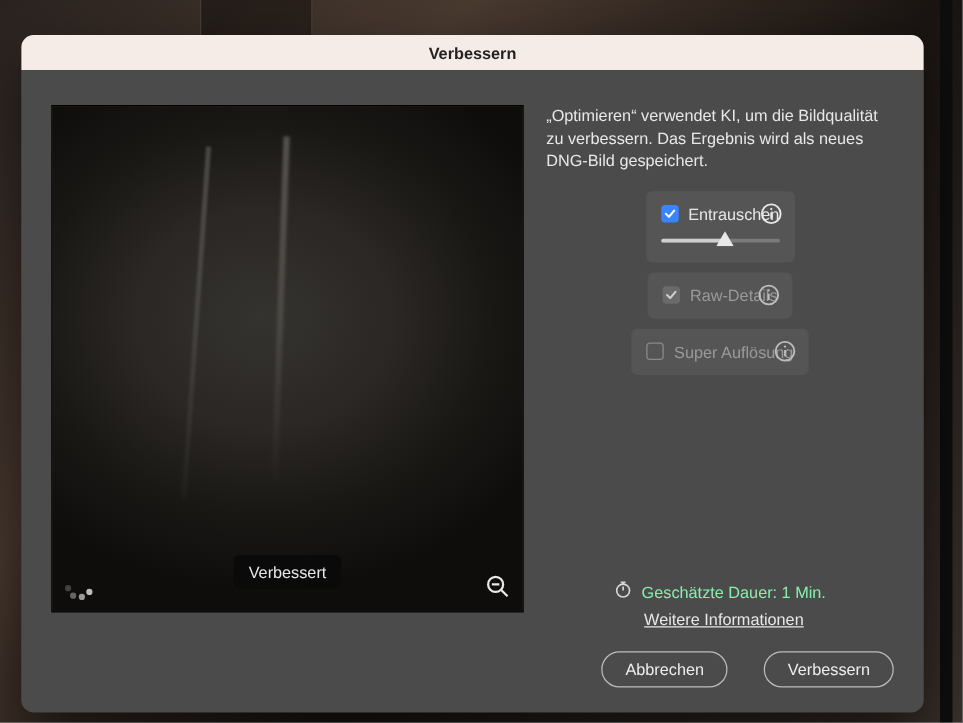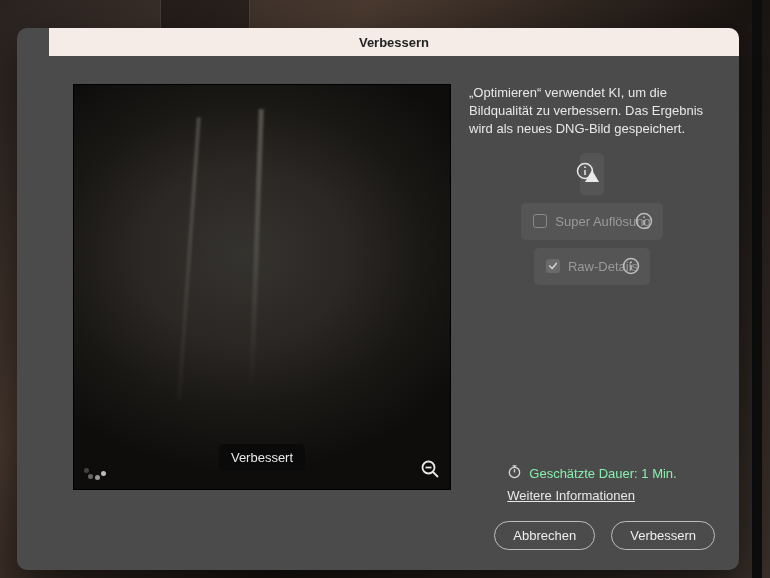--- a/index.html
+++ b/index.html
@@ -21,21 +21,21 @@
   }
 
   .dialog {
     position: absolute;
     left: 17px; top: 28px;
     width: 722px; height: 542px;
     background: #4b4b4b;
     border-radius: 10px;
     box-shadow: 0 20px 50px rgba(0,0,0,0.6);
     overflow: hidden;
-    display: flex; flex-direction: column; padding-left: 32px;
+    display: flex; flex-direction: column;
   }
   .titlebar {
     height: 28px;
     background: #f5ece8;
     display: flex; align-items: center; justify-content: center;
     font-size: 13px; font-weight: 600; color: #222;
   }
   .content {
     flex: 1;
     display: flex;
@@ -138,24 +138,24 @@
     background: #cfcfcf; border-radius: 2px;
   }
   .thumb {
     position: absolute; top: 0; width: 14px; height: 12px;
     transform: translateX(-50%);
   }
   .thumb svg { display:block; }
 
   .footer-info { margin-top: auto; }
   .eta { display: flex; align-items: center; gap: 7px; margin-bottom: 6px; color: #86efac; }
-  .more-link { color: #e8e8e8; text-decoration: underline; cursor: pointer; font-size: 13px; }
+  .more-link { color: #e8e8e8; text-decoration: underline; cursor: pointer; font-size: 13px; margin-left: 24px; }
 
   .buttons {
-    display: flex; justify-content: flex-end; gap: 16px;
+    display: flex; justify-content: flex-end; gap: 29px;
     padding: 0 24px 20px 24px;
   }
   .btn {
     background: transparent; color: #eee;
     border: 1px solid #bdbdbd; border-radius: 16px;
     padding: 6px 18px; font-size: 13px; cursor: pointer;
   }
   .btn.primary { border-width: 1.5px; }
 </style>
 </head>
@@ -187,60 +187,68 @@
             <line x1="5.5" y1="8.5" x2="11.5" y2="8.5"></line>
           </svg>
         </div>
       </div>
     </div>
 
     <div class="right">
       <div class="desc">„Optimieren“ verwendet KI, um die Bildqualität zu verbessern. Das Ergebnis wird als neues DNG-Bild gespeichert.</div>
 
       <div class="panel">
+        <div class="panel-row">
+          <span class="chk on">
+            <svg viewBox="0 0 12 12" width="10" height="10">
+                <path d="M2 6 L5 9 L10 3" stroke="#fff" stroke-width="2" fill="none" stroke-linecap="round" stroke-linejoin="round"></path>
+              </svg>
+          </span>
+          <span>Entrauschen</span>
+        </div>
         <div class="info">
           <svg viewBox="0 0 18 18" width="18" height="18" fill="none" stroke="currentColor" stroke-width="1.5">
             <circle cx="9" cy="9" r="7.5"></circle>
             <line x1="9" y1="8" x2="9" y2="13"></line>
             <circle cx="9" cy="5.2" r="0.9" fill="currentColor" stroke="none"></circle>
           </svg>
         </div>
         <div class="slider">
           <div class="track"></div>
           <div class="track-fill" style="width:54%"></div>
           <div class="thumb" style="left:54%">
             <svg width="14" height="12" viewBox="0 0 14 12">
                 <path d="M7 0 L14 12 L0 12 Z" fill="#e8e8e8"></path>
               </svg>
           </div>
         </div>
       </div>
 
       <div class="panel disabled">
         <div class="panel-row">
-          <span class="chk off"></span>
-          <span>Super Auflösung</span>
-        </div>
-        <div class="info">
-          <svg viewBox="0 0 18 18" width="18" height="18" fill="none" stroke="currentColor" stroke-width="1.5">
-            <circle cx="9" cy="9" r="7.5"></circle>
-            <line x1="9" y1="8" x2="9" y2="13"></line>
-            <circle cx="9" cy="5.2" r="0.9" fill="currentColor" stroke="none"></circle>
-          </svg>
-        </div>
-      </div>
-
-      <div class="panel disabled">
-        <div class="panel-row">
           <span class="chk on locked">
             <svg viewBox="0 0 12 12" width="10" height="10">
                 <path d="M2 6 L5 9 L10 3" stroke="#cfcfcf" stroke-width="2" fill="none" stroke-linecap="round" stroke-linejoin="round"></path>
               </svg>
           </span>
           <span>Raw-Details</span>
+        </div>
+        <div class="info">
+          <svg viewBox="0 0 18 18" width="18" height="18" fill="none" stroke="currentColor" stroke-width="1.5">
+            <circle cx="9" cy="9" r="7.5"></circle>
+            <line x1="9" y1="8" x2="9" y2="13"></line>
+            <circle cx="9" cy="5.2" r="0.9" fill="currentColor" stroke="none"></circle>
+          </svg>
+        </div>
+      </div>
+
+      <div class="panel disabled">
+        <div class="panel-row">
+          <span class="chk off"></span>
+          <span>Super Auflösung</span>
         </div>
         <div class="info">
           <svg viewBox="0 0 18 18" width="18" height="18" fill="none" stroke="currentColor" stroke-width="1.5">
             <circle cx="9" cy="9" r="7.5"></circle>
             <line x1="9" y1="8" x2="9" y2="13"></line>
             <circle cx="9" cy="5.2" r="0.9" fill="currentColor" stroke="none"></circle>
           </svg>
         </div>
       </div>
 

